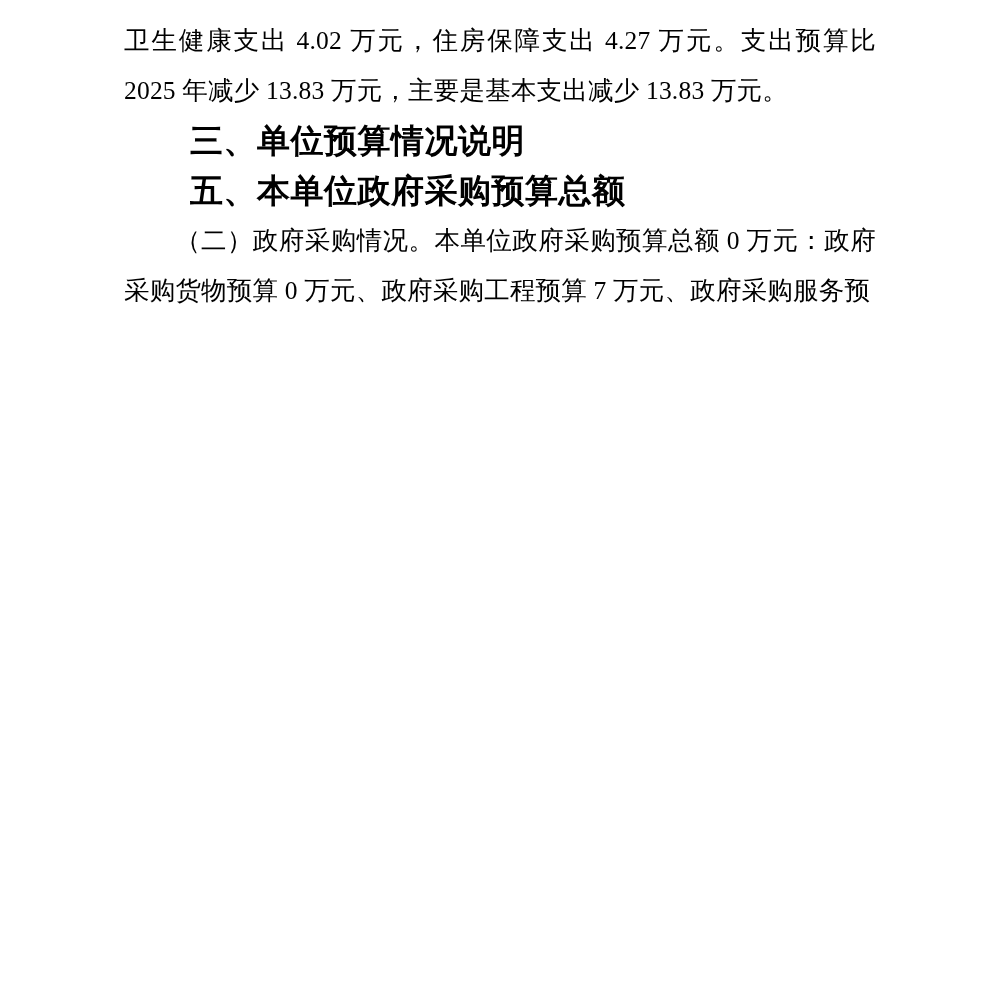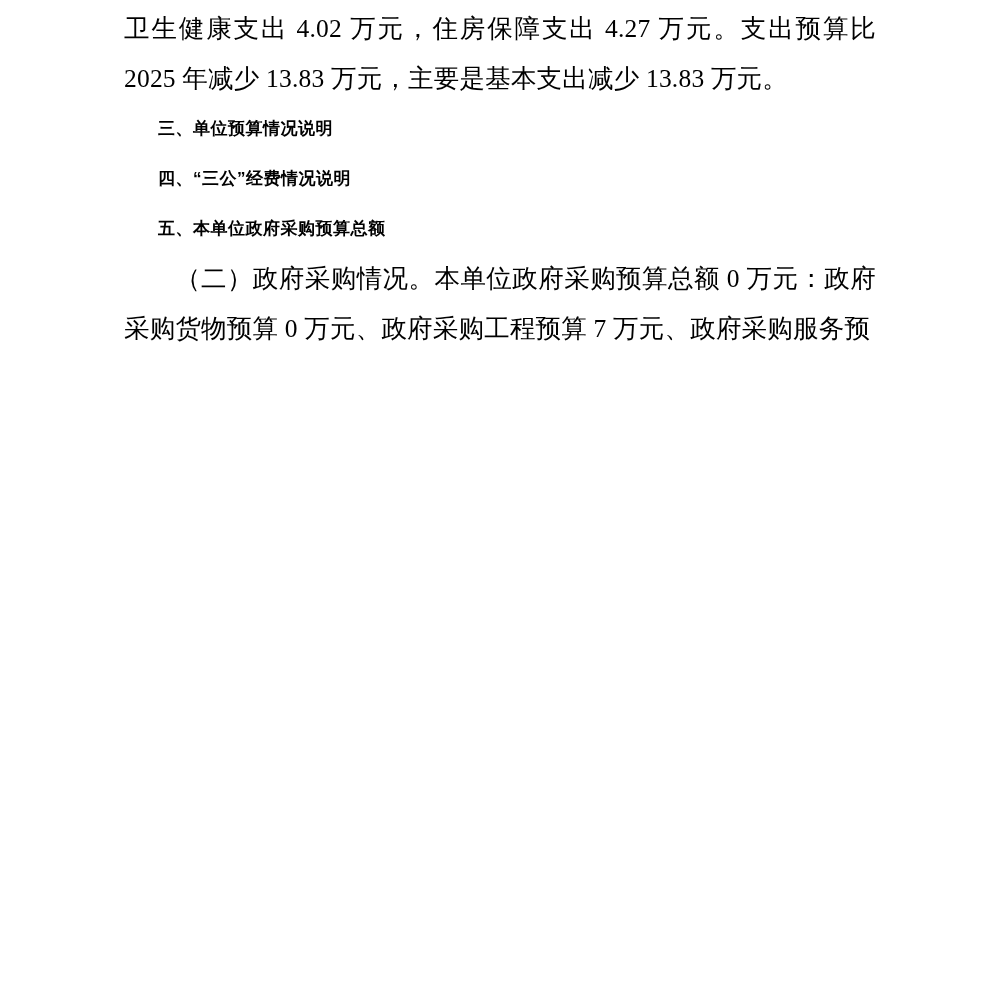--- a/index.html
+++ b/index.html
@@ -11,61 +11,60 @@
     width: 1000px;
     height: 1003px;
     font-family: "Liberation Serif", "DejaVu Serif", serif;
     color: #000000;
     overflow: hidden;
   }
   .page {
     position: relative;
     width: 1000px;
     height: 1003px;
-    padding: 0 124px 0 124px;
+    padding: 12px 124px 0 124px;
     box-sizing: border-box;
   }
   .doc-body {
     padding-top: 4px;
   }
   p.para {
     margin: 0;
     font-size: 25.5px;
     line-height: 50px;
     text-align: justify;
     text-justify: inter-ideograph;
     letter-spacing: 0.2px;
     font-family: "Liberation Serif", "DejaVu Serif", serif;
   }
   p.indent {
     text-indent: 2em;
   }
   p.heading {
     margin: 0;
-    font-size: 17px;
+    font-size: 33px;
     line-height: 50px;
     font-weight: bold;
     text-indent: 2em;
     font-family: "Liberation Sans", "DejaVu Sans", sans-serif;
     letter-spacing: 0.5px;
   }
 </style>
 </head>
 <body>
 
 <div class="page">
   <div class="doc-body">
 
     <p class="para">卫生健康支出 4.02 万元，住房保障支出 4.27 万元。支出预算比 2025 年减少 13.83 万元，主要是基本支出减少 13.83 万元。</p>
 
     <p class="heading">三、单位预算情况说明</p>
 
 
 
-    <p class="heading">四、“三公”经费情况说明</p>
 
 
     <p class="heading">五、本单位政府采购预算总额</p>
 
 
     <p class="para indent">（二）政府采购情况。本单位政府采购预算总额 0 万元：政府采购货物预算 0 万元、政府采购工程预算 7 万元、政府采购服务预</p>
 
   </div>
 </div>
 

